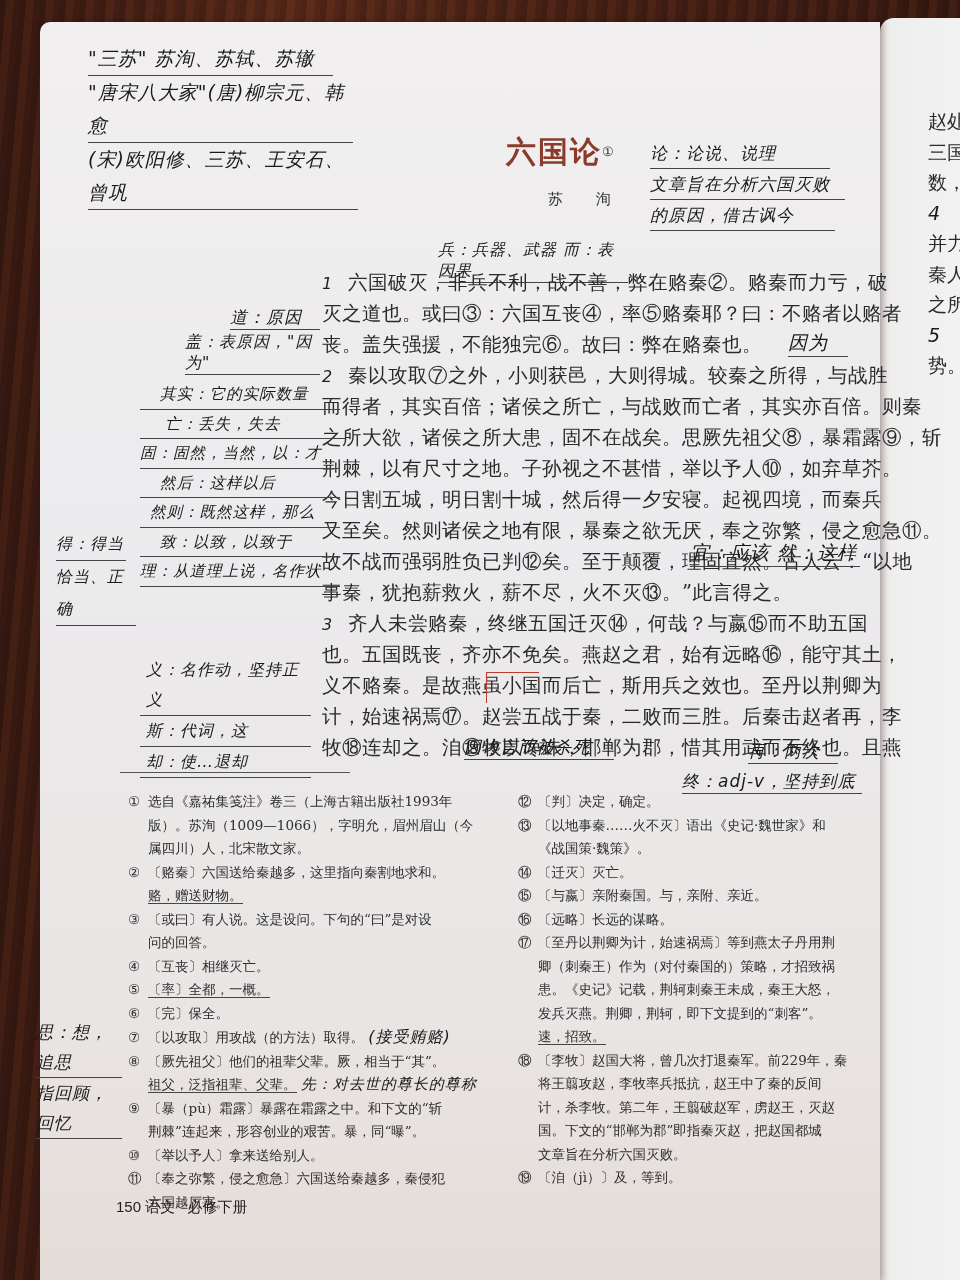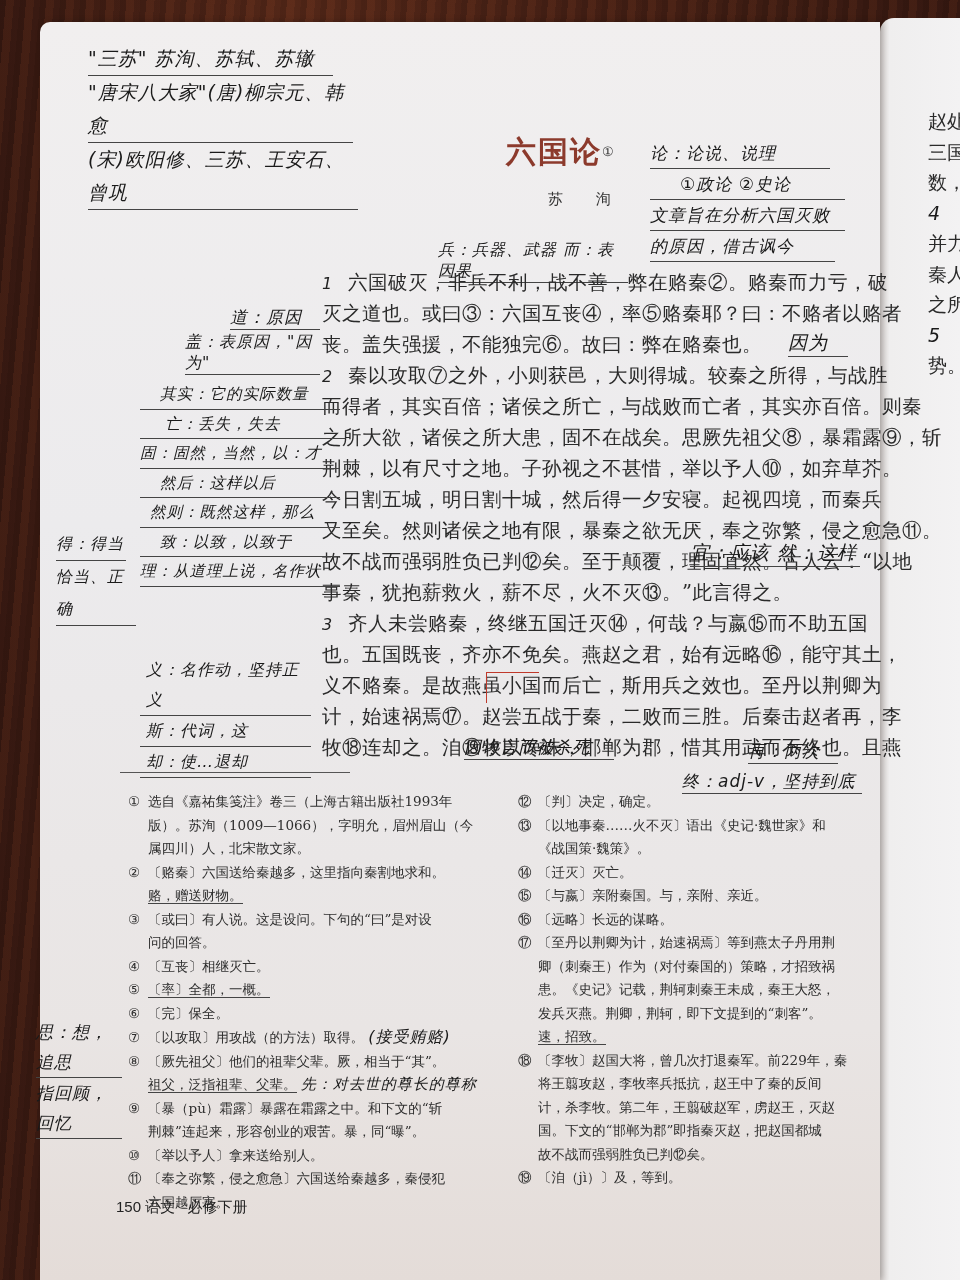--- a/index.html
+++ b/index.html
@@ -52,21 +52,20 @@
   <div class="uline" style="width:245px;">"三苏" 苏洵、苏轼、苏辙</div>
   <div class="uline" style="width:265px;">"唐宋八大家"(唐)柳宗元、韩愈</div>
   <div class="uline" style="width:270px;">(宋)欧阳修、三苏、王安石、曾巩</div>
 </div>
 
 <div class="abs" style="left:506px;top:132px;">
   <span class="title">六国论</span><span class="sup">①</span>
 </div>
 <div class="abs hand" style="left:650px;top:138px;font-size:17px;line-height:30px;">
   <div class="uline" style="width:180px;">论：论说、说理</div>
-  <div class="uline" style="width:165px;padding-left:30px;">①政论  ②史论</div>
   <div class="uline" style="width:195px;">文章旨在分析六国灭败</div>
   <div class="uline" style="width:185px;">的原因，借古讽今</div>
 </div>
 <div class="abs author" style="left:548px;top:190px;">苏 洵</div>
 
 <div class="abs hand uline" style="left:438px;top:240px;font-size:16px;width:190px;">兵：兵器、武器  而：表因果</div>
 
 <div class="abs" style="left:322px;top:267px;">
   <div class="body-line"><span class="pnum">1</span><span>六国破灭，非兵不利，战不善，弊在赂秦②。赂秦而力亏，破</span></div>
   <div class="body-line">灭之道也。或曰③：六国互丧④，率⑤赂秦耶？曰：不赂者以赂者</div>
@@ -151,21 +150,21 @@
   <div><span class="n">⑯</span><span>〔远略〕长远的谋略。</span></div>
   <div><span class="n">⑰</span><span>〔至丹以荆卿为计，始速祸焉〕等到燕太子丹用荆</span></div>
   <div class="indent">卿（刺秦王）作为（对付秦国的）策略，才招致祸</div>
   <div class="indent">患。《史记》记载，荆轲刺秦王未成，秦王大怒，</div>
   <div class="indent">发兵灭燕。荆卿，荆轲，即下文提到的“刺客”。</div>
   <div class="indent"><span class="uline">速，招致。</span></div>
   <div><span class="n">⑱</span><span>〔李牧〕赵国大将，曾几次打退秦军。前229年，秦</span></div>
   <div class="indent">将王翦攻赵，李牧率兵抵抗，赵王中了秦的反间</div>
   <div class="indent">计，杀李牧。第二年，王翦破赵军，虏赵王，灭赵</div>
   <div class="indent">国。下文的“邯郸为郡”即指秦灭赵，把赵国都城</div>
-  <div class="indent">故不战而强弱胜负已判⑫矣。</div>
+  <div class="indent">文章旨在分析六国灭败。</div>
   <div><span class="n">⑲</span><span>〔洎（jì）〕及，等到。</span></div>
 </div>
 
 <div class="abs footer" style="left:116px;top:1198px;">
   <span>150</span>
   <span>语文</span>
   <span style="margin-left:8px;">必修下册</span>
 </div>
 
 </body></html>

